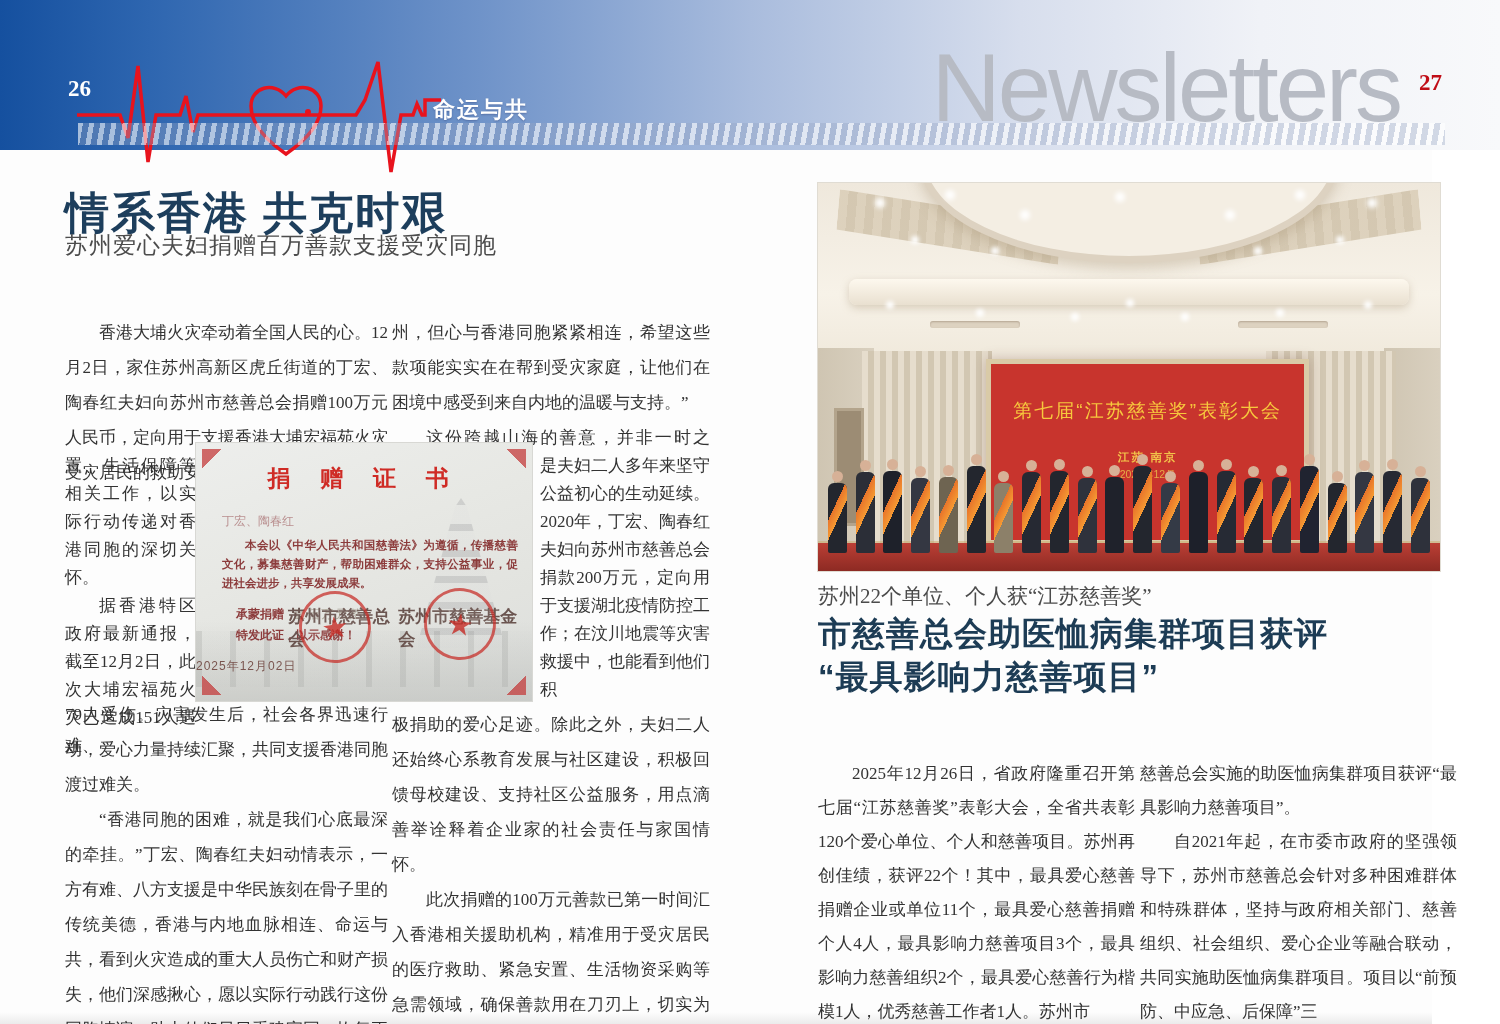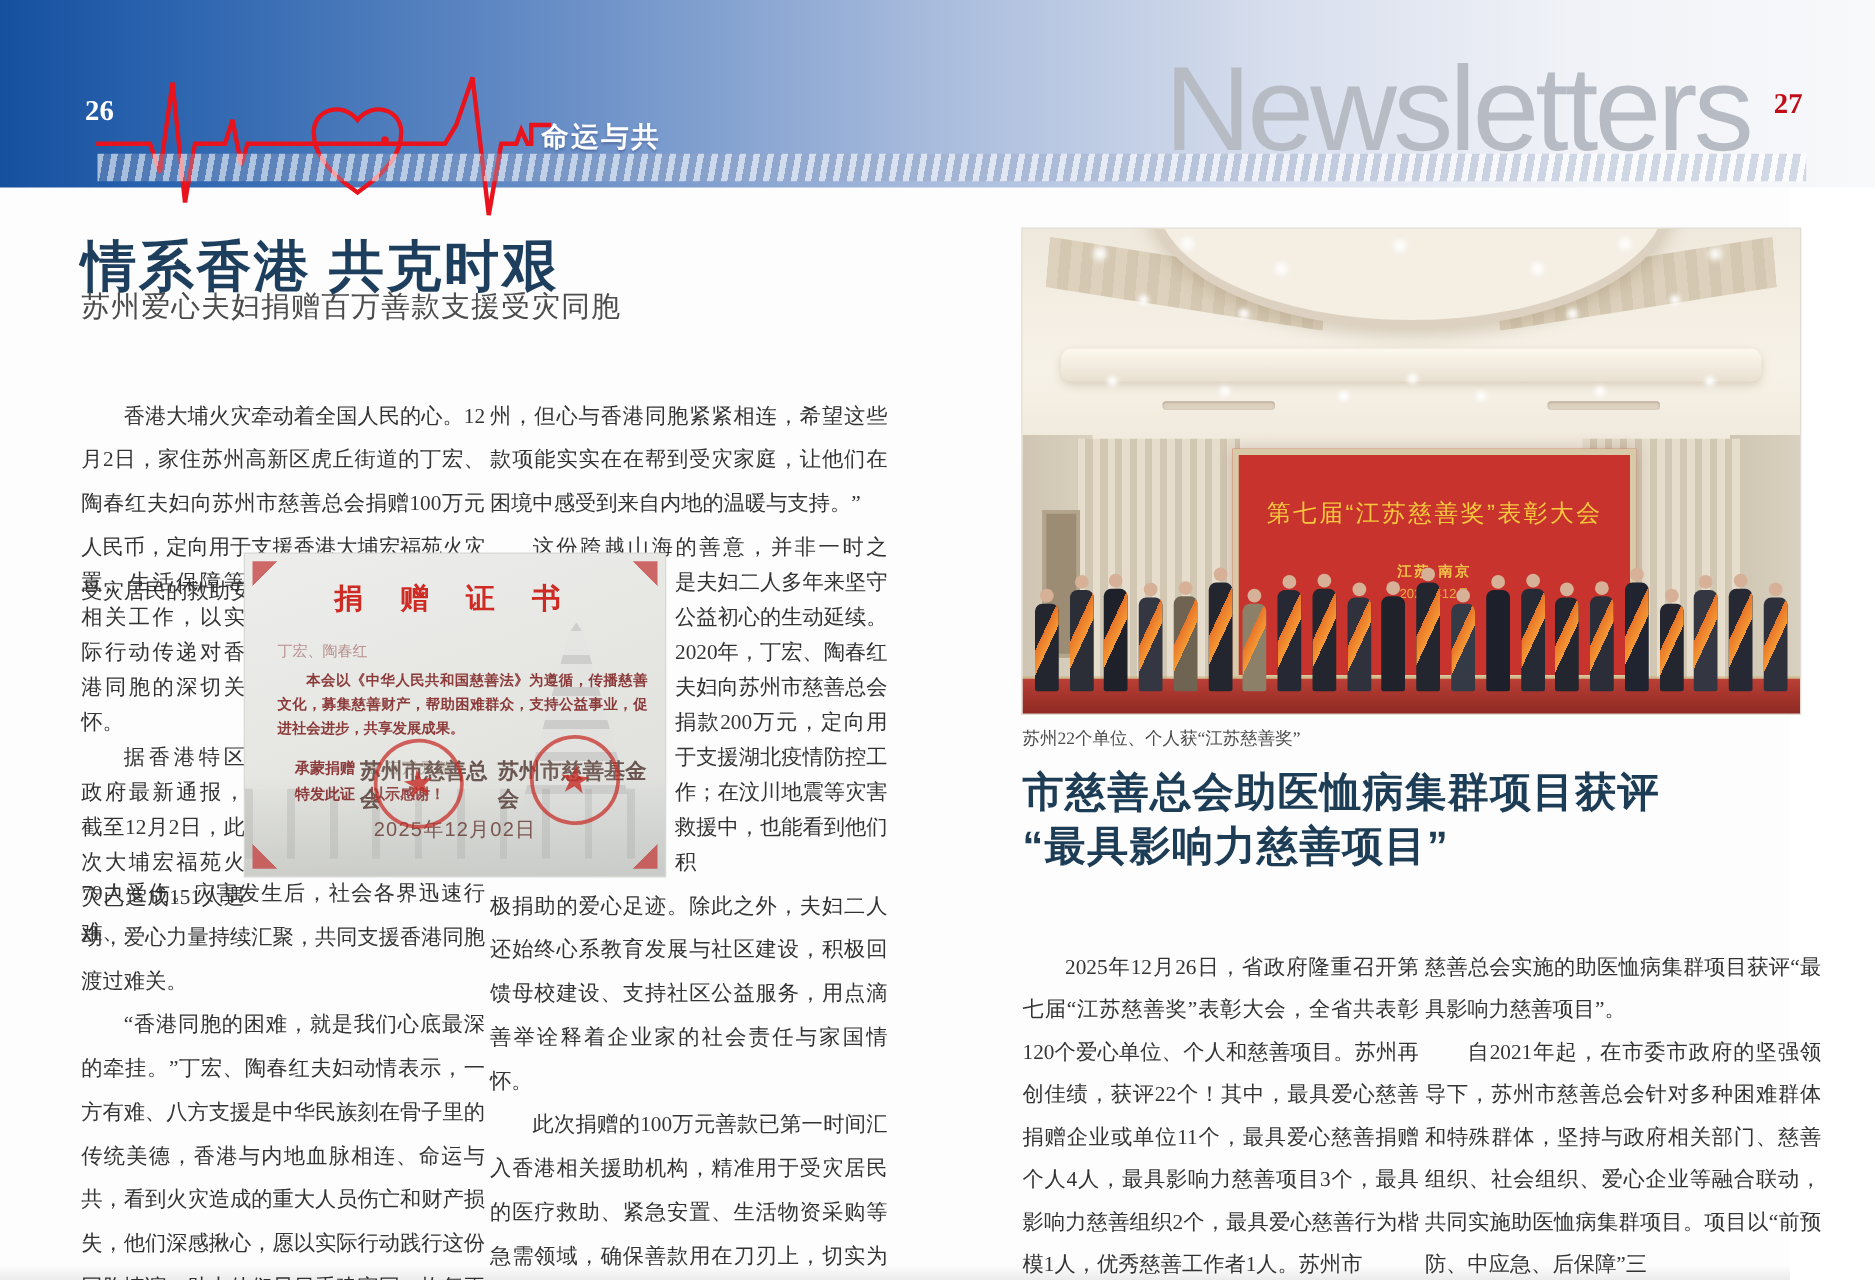--- a/index.html
+++ b/index.html
@@ -50,21 +50,21 @@
   .corner-bl { left:6px; bottom:6px; background:linear-gradient(45deg,#c43c3c 14px,transparent 14px); }
   .corner-br { right:6px; bottom:6px; background:linear-gradient(315deg,#c43c3c 14px,transparent 14px); }
   .cert-title { position:absolute; left:0; right:0; top:20px; text-align:center; font-size:23px; font-weight:bold; color:#cf2b25; letter-spacing:12px; font-family:"Liberation Serif",serif; }
   .cert-recipients { position:absolute; left:26px; top:70px; font-size:12px; color:#b98f8f; }
   .cert-body { position:absolute; left:26px; right:14px; top:93px; font-size:11.5px; font-weight:bold; color:#8c3b3b; line-height:19px; text-align:justify; text-indent:2em; font-family:"Liberation Serif",serif; }
   .cert-donation { position:absolute; left:40px; top:163px; font-size:12px; }
   .cert-donation .lab { font-weight:bold; color:#8c3b3b; }
   .cert-donation .amt { color:#a9a294; margin-left:6px; letter-spacing:2px; }
   .cert-thanks { position:absolute; left:40px; top:184px; font-size:12px; font-weight:bold; color:#8c3b3b; }
   .cert-orgs { position:absolute; left:92px; right:8px; bottom:50px; display:flex; justify-content:space-between; font-size:17px; font-weight:bold; color:#6b5550; }
-  .cert-date { position:absolute; left:0; right:0; bottom:26px; text-align:center; font-size:16px; color:#7a554f; letter-spacing:1px; }
+  .cert-date { position:absolute; left:0; right:0; bottom:26px; font-size:12px; color:#7a554f; letter-spacing:1px; }
   .seal { position:absolute; width:72px; height:72px; border:3px solid rgba(198,42,36,.72); border-radius:50%;
     display:flex; align-items:center; justify-content:center; color:rgba(198,42,36,.8); font-size:30px; background:rgba(255,255,255,.06); }
   .seal-1 { left:103px; top:148px; transform:rotate(-8deg); }
   .seal-2 { left:228px; top:145px; transform:rotate(6deg); }
 
   
   .photo { position:absolute; left:818px; top:183px; width:622px; height:388px; overflow:hidden; background:#efe9df; box-shadow:0 0 0 1px #e0dcd3; }
   .ceiling { position:absolute; left:0; top:0; width:100%; height:185px; background:linear-gradient(#efe8dc 0%,#f7f2e8 60%,#efe8da 100%); }
   .ceiling-arc { position:absolute; left:16%; top:-130px; width:68%; height:210px; border-radius:50%;
     background:#f4eee3; border:7px solid #ddd2c1; box-shadow:0 6px 14px rgba(160,140,110,.35); }
@@ -95,21 +95,21 @@
   .banner-date { position:absolute; left:0; right:0; top:104px; text-align:center; color:#e9b84a; font-size:10.5px; opacity:.9; }
   .carpet { position:absolute; left:0; bottom:0; width:100%; height:28px; background:linear-gradient(#bb3f35,#8d2a23); }
   .carpet-edge { position:absolute; left:0; bottom:26px; width:100%; height:4px; background:#caa96a; opacity:.5; }
   .people { position:absolute; left:1.5%; right:1.5%; bottom:18px; height:110px; display:flex; justify-content:space-between; align-items:flex-end; }
   .person { position:relative; width:20px; display:flex; flex-direction:column; align-items:center; }
   .person .head { width:11px; height:11px; border-radius:50%; background:#d7b197; margin-bottom:1px; }
   .person .torso { position:relative; width:19px; border-radius:6px 6px 2px 2px; overflow:hidden; }
   .person .sash { position:absolute; inset:0; background:linear-gradient(115deg, transparent 34%, #e8742a 34%, #f59a33 52%, transparent 52%); }
 
   
-  .r-caption { position:absolute; left:818px; top:582px; font-size:14px; color:#4b4b4b; font-family:"Liberation Serif",serif; }
+  .r-caption { position:absolute; left:818px; top:582px; font-size:21px; color:#4b4b4b; font-family:"Liberation Serif",serif; }
   .r-headline { position:absolute; left:818px; top:612px; font-size:33px; font-weight:bold; color:#1d3c55; line-height:43px; letter-spacing:1px; }
   .r-col1 { left:818px; top:757px; width:317px; line-height:34px; }
   .r-col2 { left:1140px; top:757px; width:317px; line-height:34px; }
 
   .page-bottom-shade { position:absolute; left:0; bottom:0; width:100%; height:12px;
     background:linear-gradient(to bottom, rgba(0,0,0,0), rgba(0,0,0,.07)); }
 </style>
 </head>
 <body>
 

